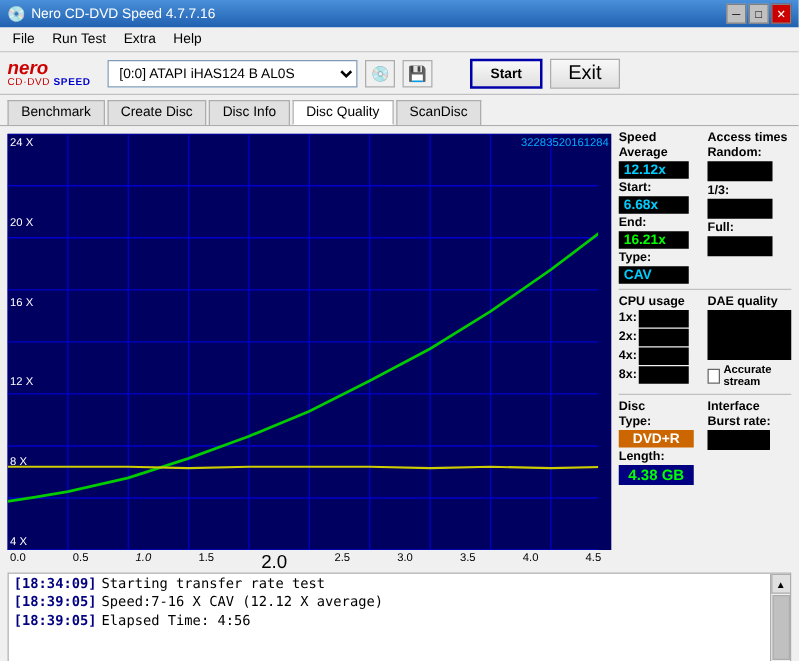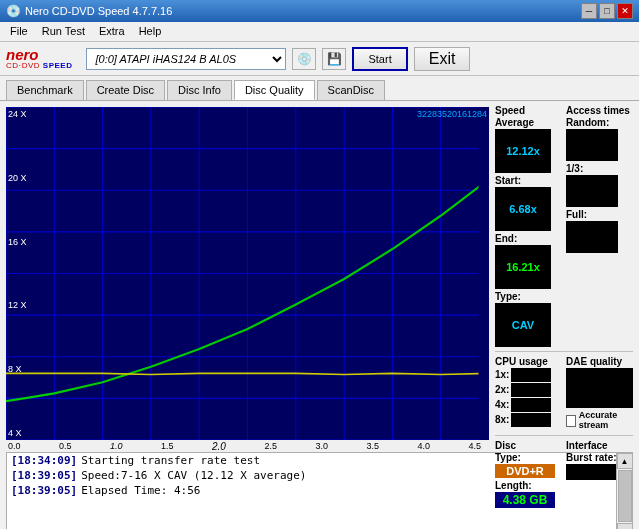--- a/index.html
+++ b/index.html
@@ -81,41 +81,41 @@
       font-size: 8px;
       letter-spacing: 1px;
     }
     .drive-select {
       border: 1px solid #7f9db9;
       background: white;
       height: 22px;
       font-size: 11px;
       padding: 1px 4px;
       width: 200px;
-      font-style: italic;
     }
     .toolbar-icon-btn {
       width: 24px;
       height: 22px;
       background: #f0f0f0;
       border: 1px solid #adadad;
       display: flex;
       align-items: center;
       justify-content: center;
       cursor: pointer;
       font-size: 12px;
     }
     .start-btn {
       background: linear-gradient(to bottom, #f8f8f8, #e0e0e0);
       border: 2px solid #0000aa;
       padding: 2px 14px;
       height: 24px;
       font-size: 11px;
       cursor: pointer;
-      font-weight: normal;
+      font-weight: bold;
+      margin-left: 24px;
     }
     .exit-btn {
       background: linear-gradient(to bottom, #f8f8f8, #e0e0e0);
       border: 1px solid #adadad;
       padding: 2px 14px;
       height: 24px;
       font-size: 16px;
       cursor: pointer;
     }
     .tabs-bar {
@@ -163,22 +163,22 @@
       font-size: 10px;
       color: #000;
       margin-bottom: 1px;
       font-weight: bold;
     }
     .panel-value {
       background: #000;
       color: #00ff00;
       font-size: 12px;
       font-weight: bold;
-      padding: 16px 4px;
-      text-align: center;
+      padding: 1px 4px;
+      text-align: left;
       min-width: 60px;
       display: inline-block;
     }
     .two-col {
       display: flex;
       gap: 4px;
     }
     .col-left { flex: 1; }
     .col-right { flex: 1; }
     .checkbox-row {
@@ -473,21 +473,21 @@
     </div>
   </div>
 </div>
 
 <div style="display:flex;background:#f0f0f0;padding:1px 6px 0 6px;margin-left:0;">
   <div style="flex:1;display:flex;justify-content:space-between;padding:0 2px;">
     <span style="font-size:9px;color:#000;">0.0</span>
     <span style="font-size:9px;color:#000;">0.5</span>
     <span style="font-size:9px;color:#000;font-style:italic;">1.0</span>
     <span style="font-size:9px;color:#000;">1.5</span>
-    <span style="font-size:10px;color:#000;font-style:italic;">2.0</span>
+    <span style="font-size:15px;color:#000;">2.0</span>
     <span style="font-size:9px;color:#000;">2.5</span>
     <span style="font-size:9px;color:#000;">3.0</span>
     <span style="font-size:9px;color:#000;">3.5</span>
     <span style="font-size:9px;color:#000;">4.0</span>
     <span style="font-size:9px;color:#000;">4.5</span>
   </div>
   <div style="width:150px;"></div>
 </div>
 
 <div class="log-area">

